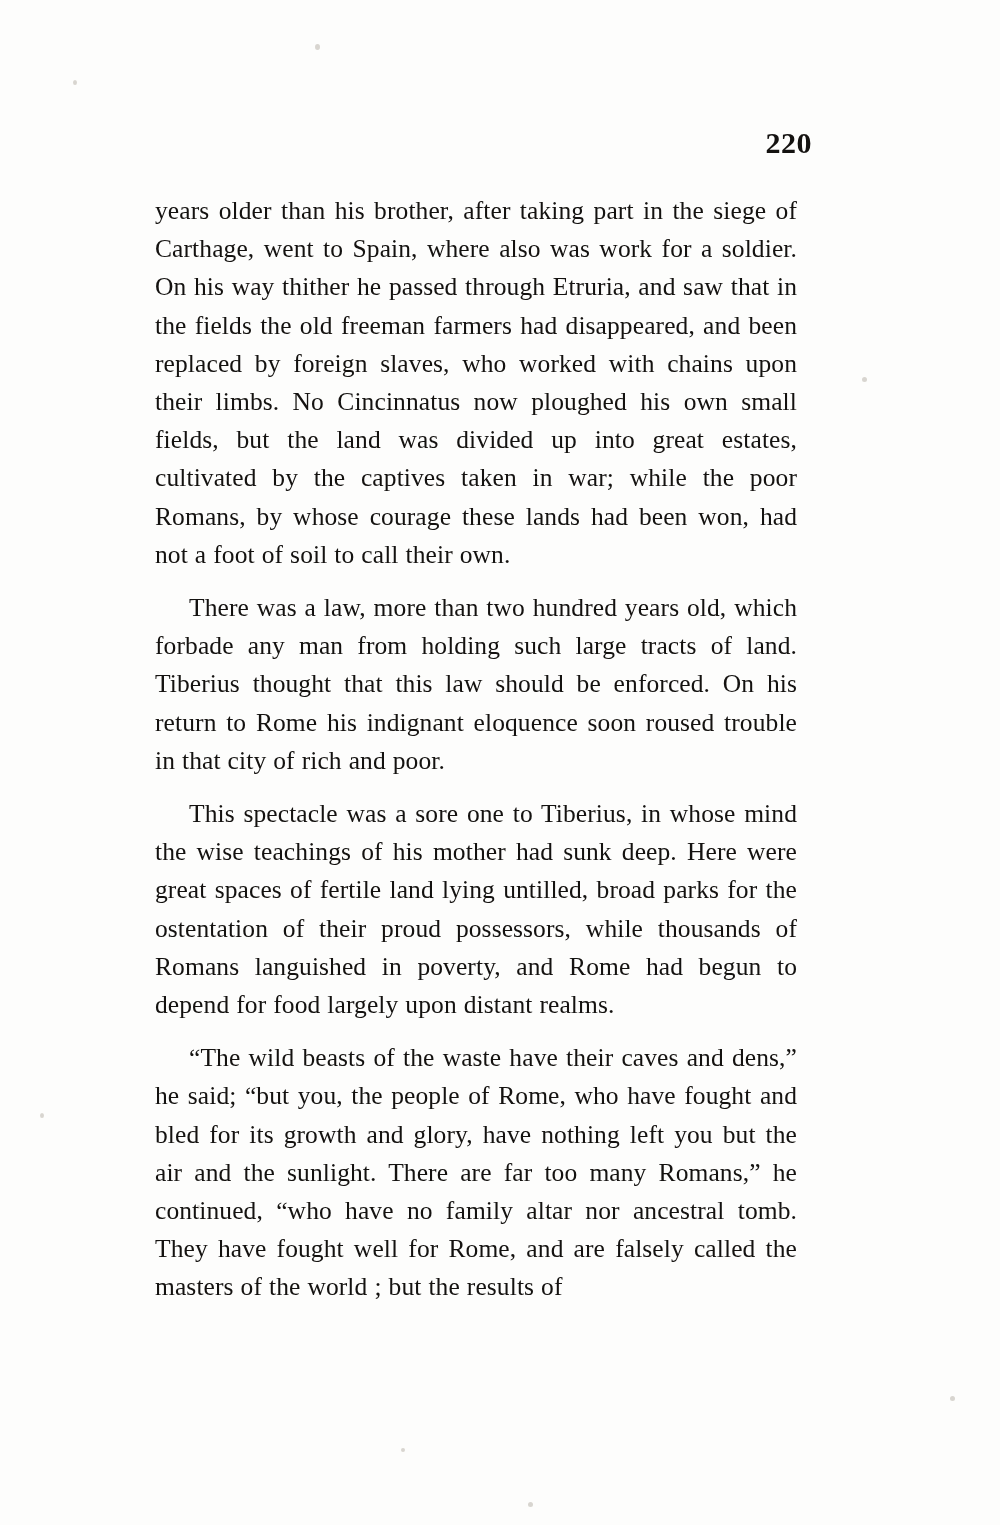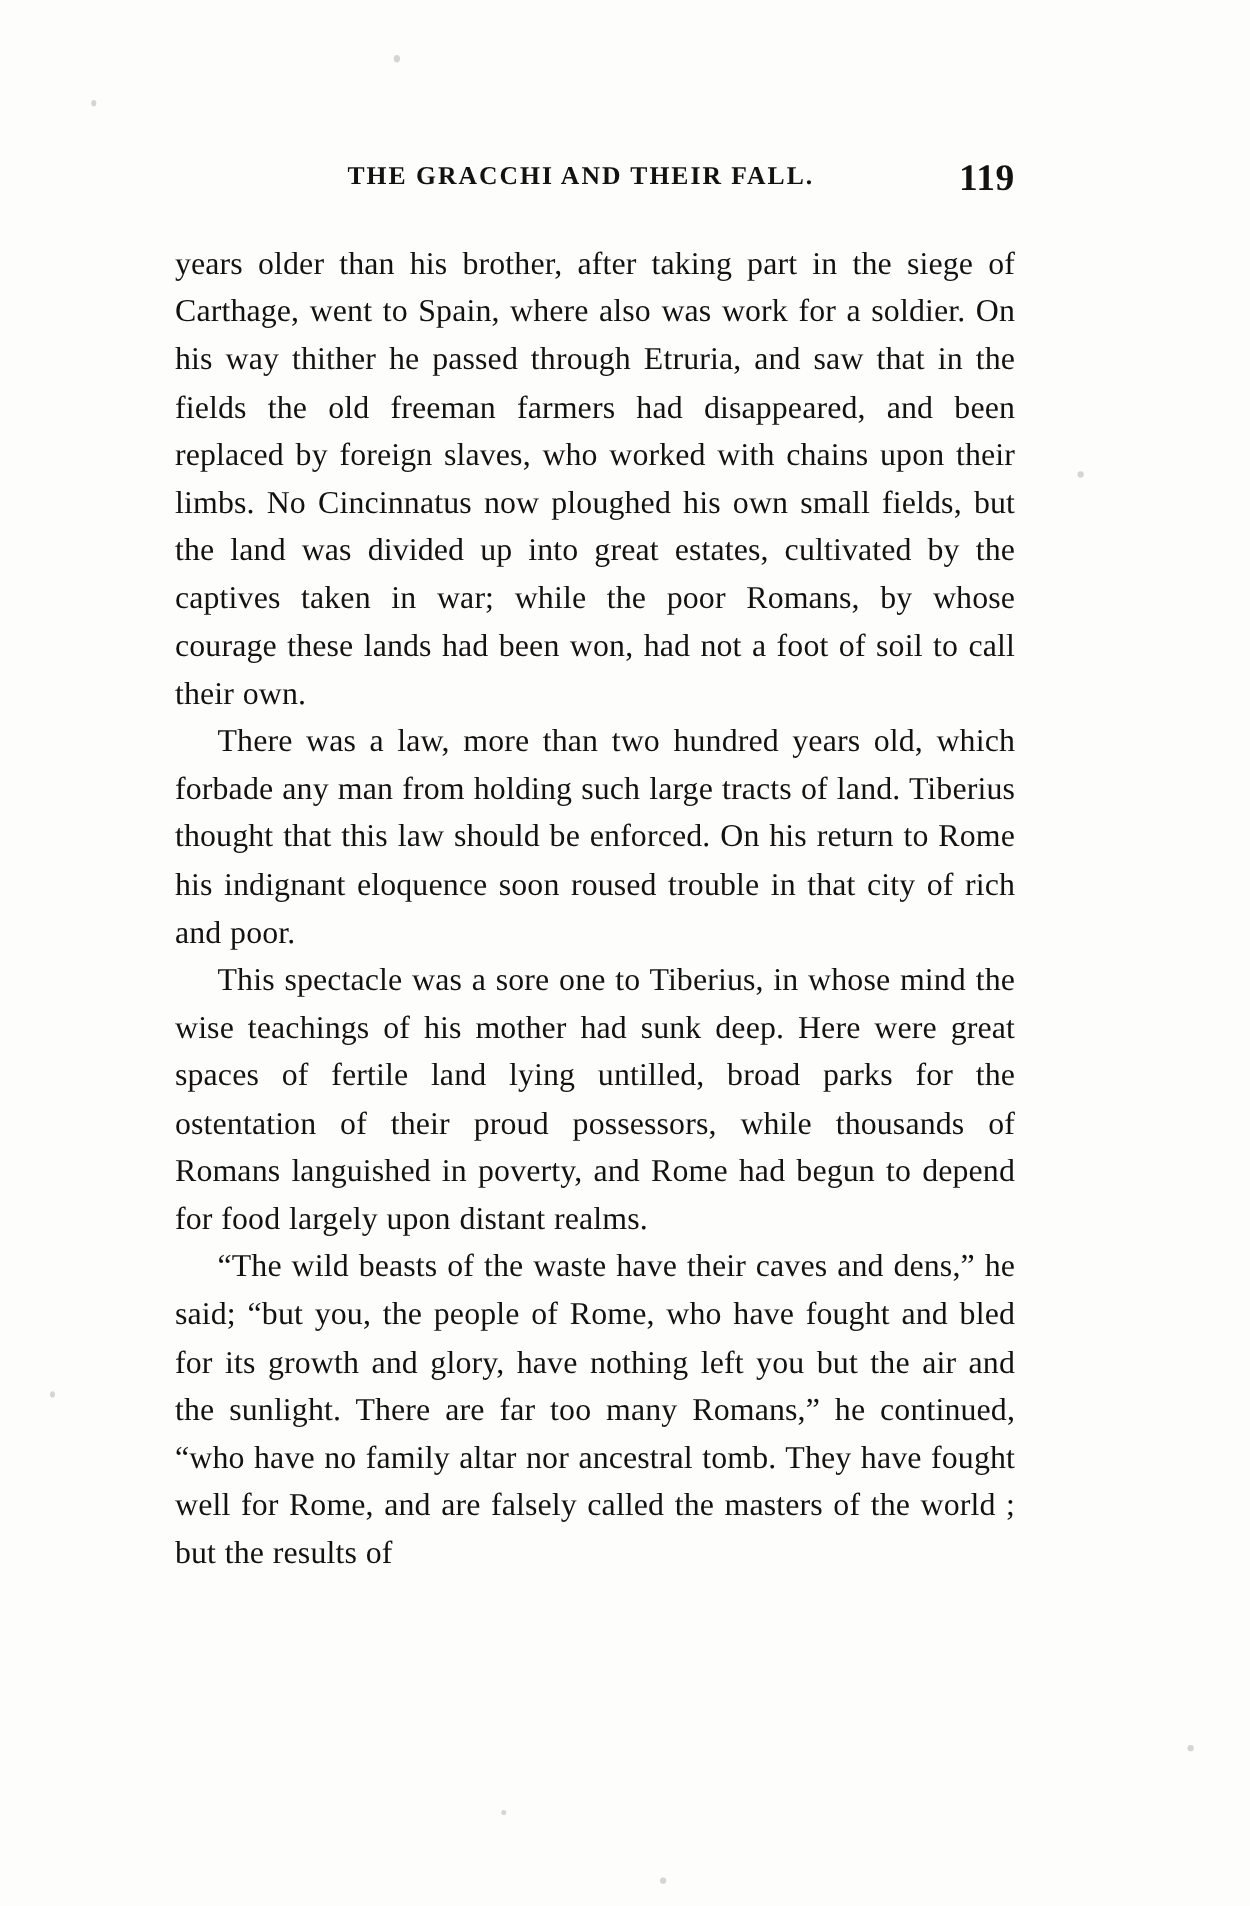--- a/index.html
+++ b/index.html
@@ -55,21 +55,21 @@
   }
   .folio {
     position: absolute;
     right: 0;
     top: -4px;
     font-size: 30px;
     font-weight: bold;
     letter-spacing: 0.5px;
   }
   p.body-par {
-    margin: 0;
+    margin: 15px;
     font-size: 25.5px;
     line-height: 38.2px;
     text-align: justify;
     text-justify: inter-word;
     -webkit-hyphens: none;
     hyphens: none;
     word-spacing: 0.5px;
   }
   p.indent {
     text-indent: 34px;
@@ -88,22 +88,21 @@
   <span class="speck" style="left:862px; top:377px; width:5px; height:5px;"></span>
   <span class="speck" style="left:40px; top:1113px; width:4px; height:5px;"></span>
   <span class="speck" style="left:950px; top:1396px; width:5px; height:5px;"></span>
   <span class="speck" style="left:401px; top:1448px; width:4px; height:4px;"></span>
   <span class="speck" style="left:528px; top:1502px; width:5px; height:5px;"></span>
   <span class="speck" style="left:197px; top:1205px; width:3px; height:4px;"></span>
 
   <div class="content">
 
     <div class="running-head">
-      <span class="running-title">THE GRACCHI AND THEIR FALL.</span>
-      <span class="folio">119</span>
+      <span class="folio">220</span>
     </div>
 
     <p class="body-par tight">years older than his brother, after taking part in the siege of Carthage, went to Spain, where also was work for a soldier.   On his way thither he passed through Etruria, and saw that in the fields the old freeman farmers had disappeared, and been replaced by foreign slaves, who worked with chains upon their limbs.   No Cincinnatus now ploughed his own small fields, but the land was divided up into great estates, cultivated by the captives taken in war; while the poor Romans, by whose courage these lands had been won, had not a foot of soil to call their own.</p>
     <p class="body-par indent tight">There was a law, more than two hundred years old, which forbade any man from holding such large tracts of land.   Tiberius thought that this law should be enforced.   On his return to Rome his indignant eloquence soon roused trouble in that city of rich and poor.</p>
     <p class="body-par indent tight">This spectacle was a sore one to Tiberius, in whose mind the wise teachings of his mother had sunk deep.   Here were great spaces of fertile land lying untilled, broad parks for the ostentation of their proud possessors, while thousands of Romans languished in poverty, and Rome had begun to depend for food largely upon distant realms.</p>
     <p class="body-par indent tight">“The wild beasts of the waste have their caves and dens,” he said; “but you, the people of Rome, who have fought and bled for its growth and glory, have nothing left you but the air and the sunlight. There are far too many Romans,” he continued, “who have no family altar nor ancestral tomb. They have fought well for Rome, and are falsely called the masters of the world ; but the results of</p>
 
   </div>
 </div>
 

